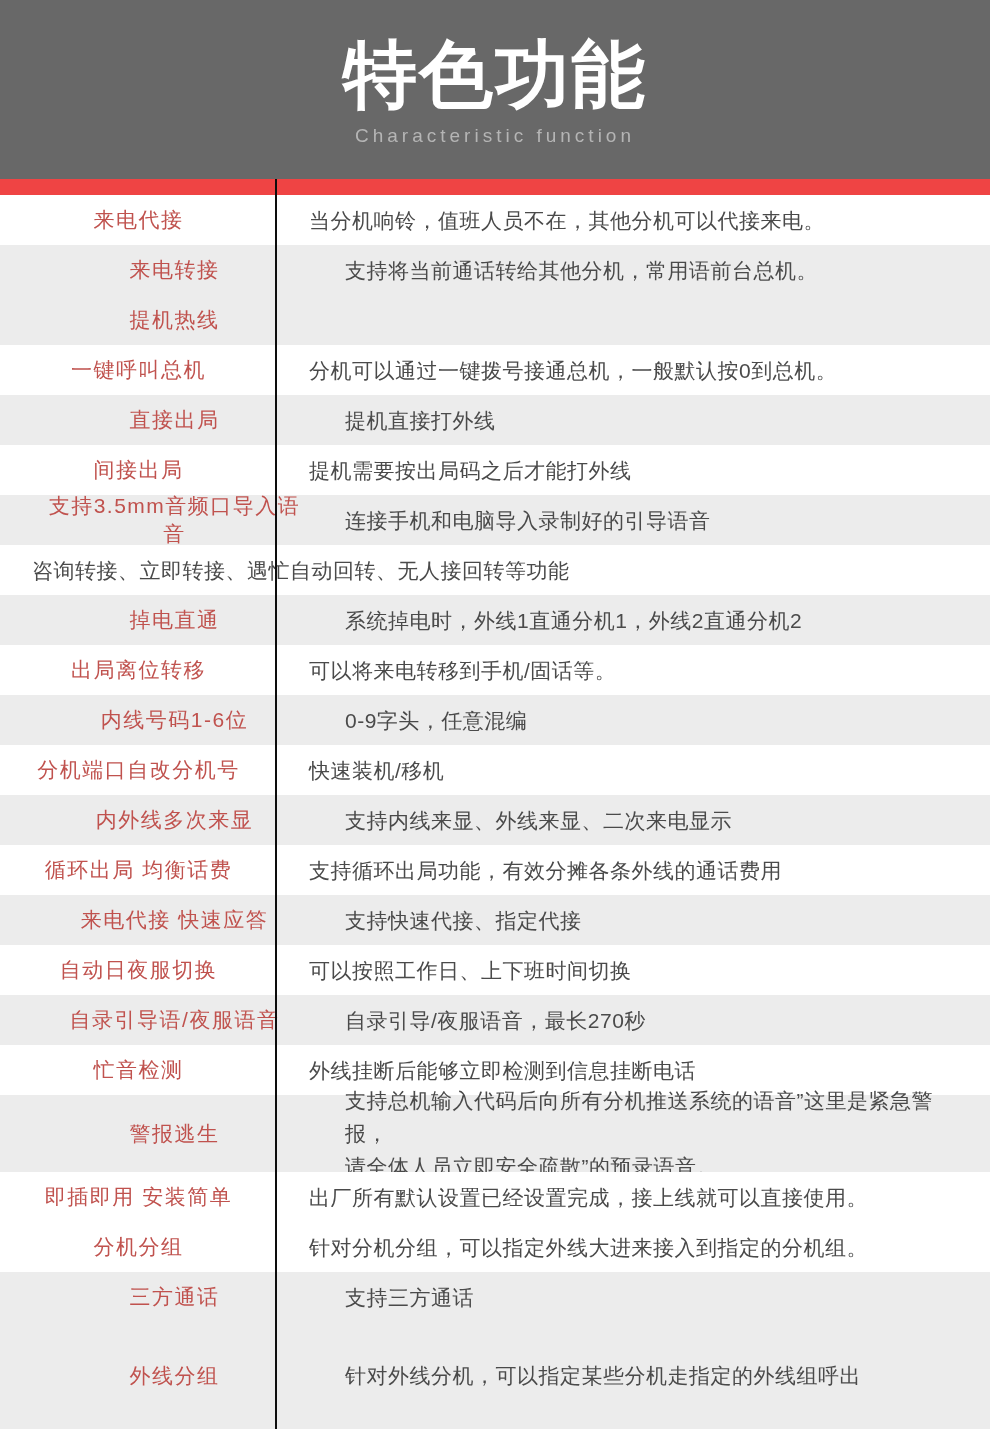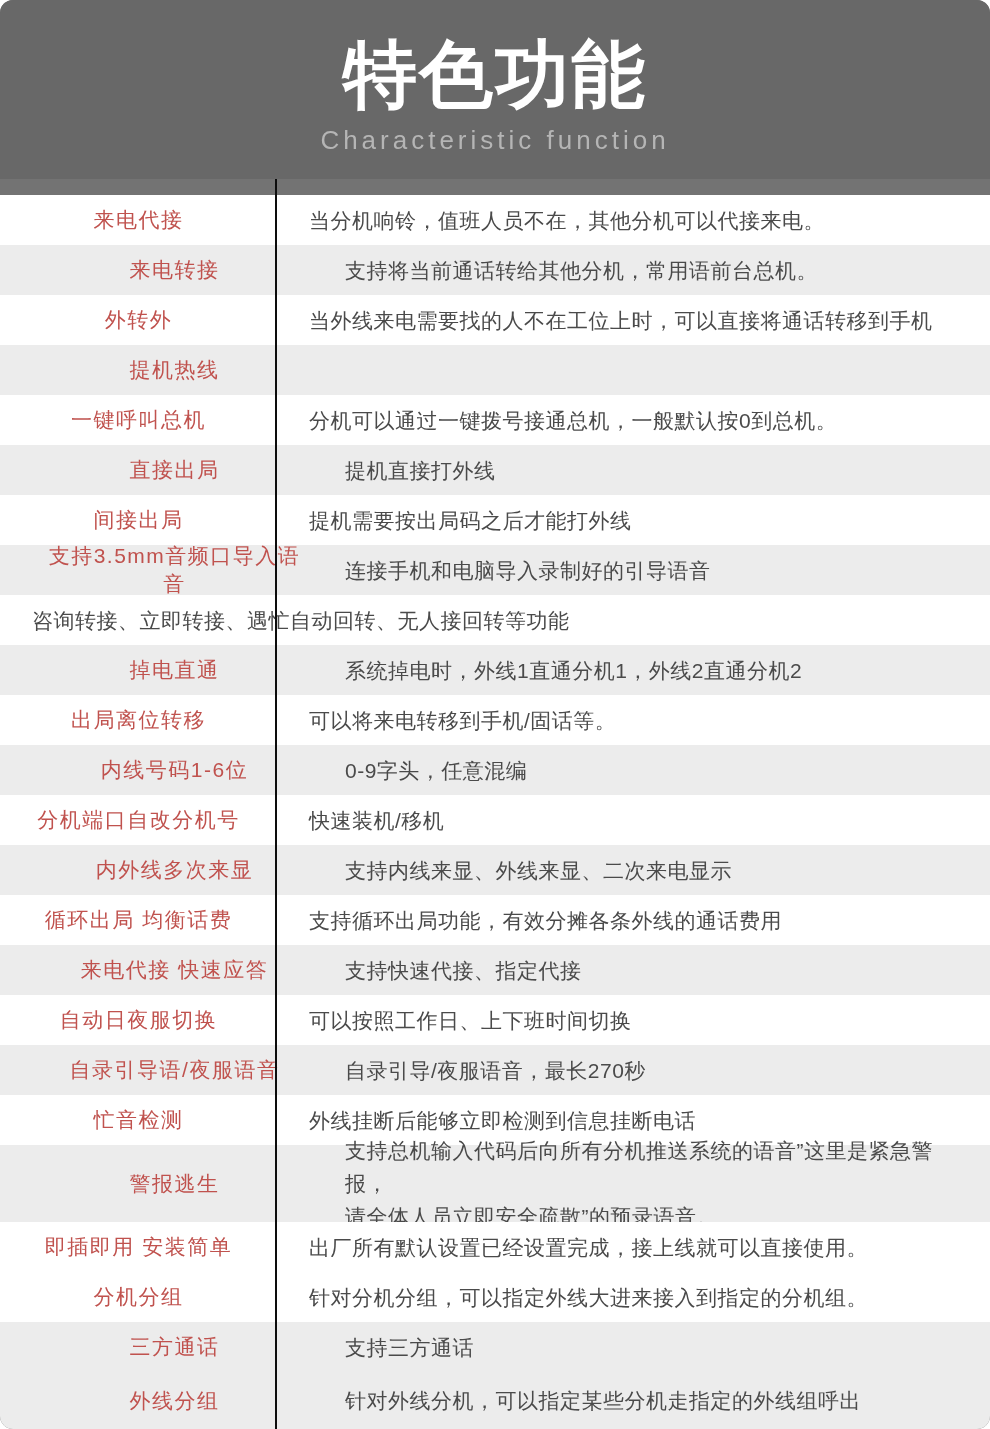--- a/index.html
+++ b/index.html
@@ -1,33 +1,32 @@
 <!DOCTYPE html>
 <html lang="zh"><head>
 <meta charset="utf-8">
 <style>
   html,body{margin:0;padding:0;background:#ffffff;}
   .page{
     width:990px;height:1429px;position:relative;overflow:hidden;
-    background:#737373;
+    background:#ef4444;
     font-family:"Liberation Sans","DejaVu Sans",sans-serif;
-    border-radius:13px;
   }
   
   .hero{
     height:179px;background:#686868;text-align:center;overflow:hidden;
   }
   .hero-title{
     margin:32px 0 0 0;
     color:#ffffff;font-size:74px;line-height:1.15;font-weight:700;
     letter-spacing:2px;
   }
   .hero-subtitle{
     margin-top:8px;
-    color:#b5b5b5;font-size:26px;font-weight:400;letter-spacing:4px;
+    color:#b5b5b5;font-size:19px;font-weight:400;letter-spacing:4px;
   }
   
   .table{
     position:relative;height:1250px;box-sizing:border-box;
     padding-top:16px;display:flex;flex-direction:column;
   }
   .divider{
     position:absolute;left:275px;top:0;bottom:0;width:2px;
     background:#0d0d0d;
   }
@@ -62,24 +61,20 @@
   <main class="table">
     <div class="divider"></div>
     <div class="rows" id="rows">
         <div class="row">
           <div class="label">来电代接</div>
           <div class="desc">当分机响铃，值班人员不在，其他分机可以代接来电。</div>
         </div>
         <div class="row alt">
           <div class="label">来电转接</div>
           <div class="desc">支持将当前通话转给其他分机，常用语前台总机。</div>
-        </div>
-        <div class="row">
-          <div class="label">外转外</div>
-          <div class="desc">当外线来电需要找的人不在工位上时，可以直接将通话转移到手机</div>
         </div>
         <div class="row alt">
           <div class="label">提机热线</div>
         </div>
         <div class="row">
           <div class="label">一键呼叫总机</div>
           <div class="desc">分机可以通过一键拨号接通总机，一般默认按0到总机。</div>
         </div>
         <div class="row alt">
           <div class="label">直接出局</div>

